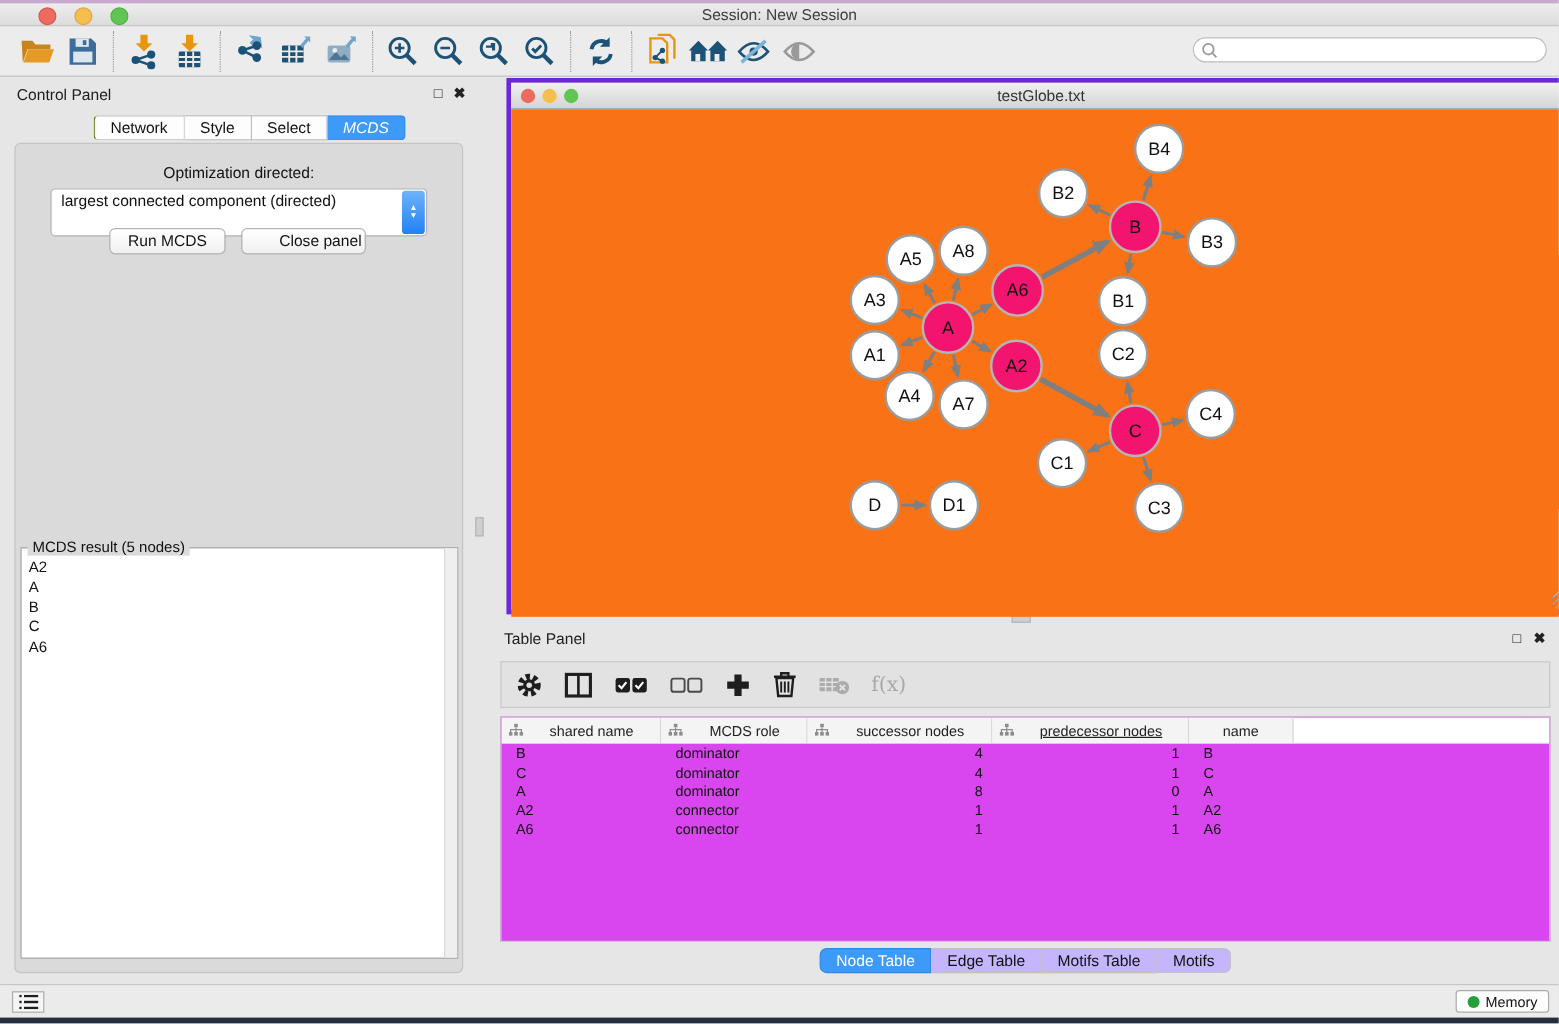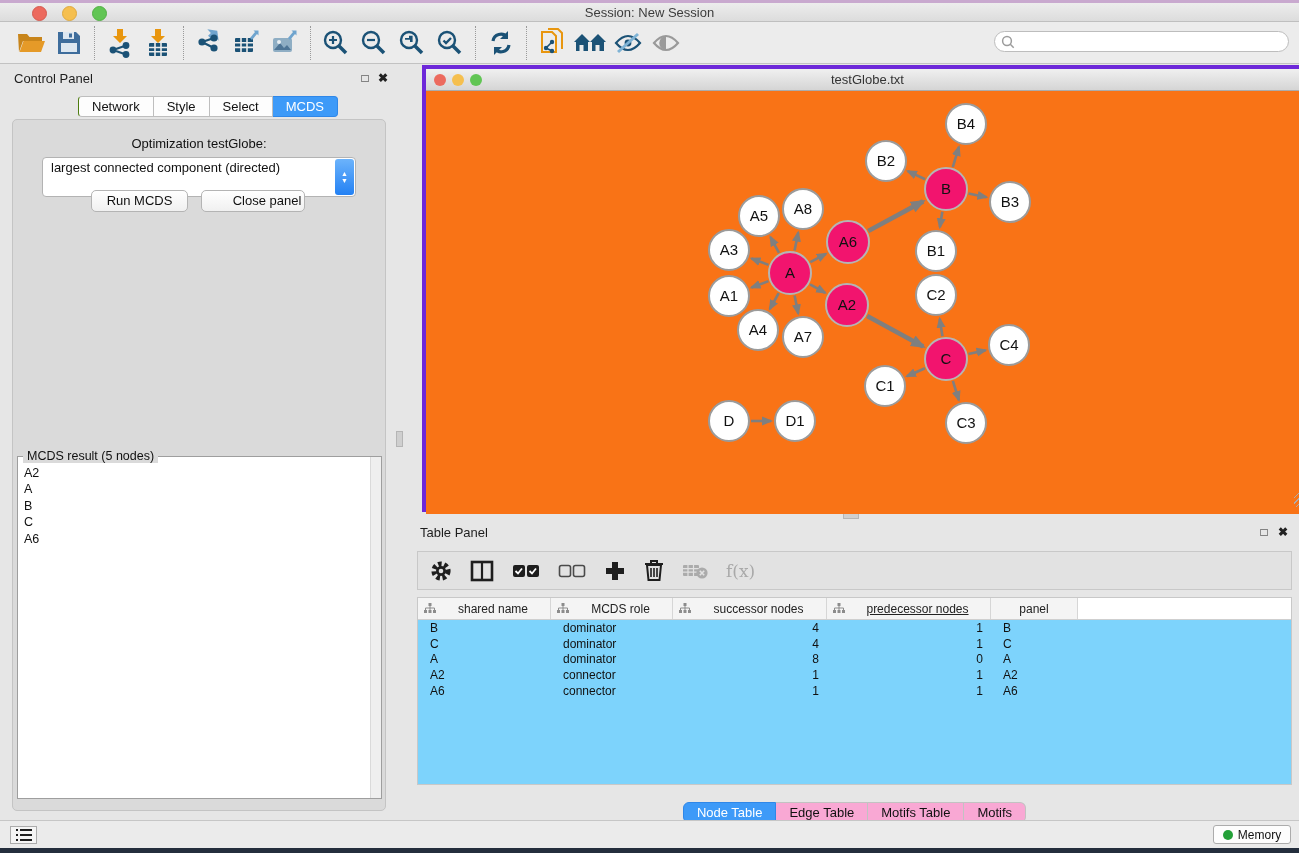--- a/index.html
+++ b/index.html
@@ -28,21 +28,21 @@
   .searchwrap input { border:none; outline:none; background:transparent; font-size:12px; width:250px; margin-left:4px; font-family:"Liberation Sans",sans-serif;}
 
   
   .cpanel-title { left:14px; top:71px; font-size:13px; color:#1E1E1E; }
   .win-mini { font-size:12px; color:#222; width:16px; text-align:center; }
   .cp-float { left:357px; top:71px; } .cp-close { left:375px; top:71px; font-weight:bold; }
   .cp-tabs { left:78px; top:96px; display:flex; }
   .cp-tab { height:21px; line-height:19px; padding:0 13px; font-size:13px; color:#111; background:#FDFDFD;
     border:1px solid #BEBEBE; border-left:none; }
   .cp-tab:first-child { border-left:1px solid #4d7c0f; border-radius:4px 0 0 4px; }
-  .cp-tab:last-child { border-radius:0 4px 4px 0; }
+  .cp-tab:last-child { border-radius:0 4px 4px 0;font-style:italic; }
   .cp-tab.active { background:#3D9AF8; color:#fff; border-color:#2F87E8; }
   .cp-body { left:12px; top:119px; width:374px; height:692px; background:#DADADA;
     border:1px solid #C4C4C4; border-radius:5px; }
   .opt-label { left:12px; top:136px; width:374px; text-align:center; font-size:13px; color:#111; }
   .combo { left:42px; top:157px; width:314px; height:40px; background:#fff; border:1px solid #B3B3B3;
     border-radius:4px; font-size:13px; color:#111; line-height:20px; padding-left:8px; }
   .combo .stepper { position:absolute; right:1px; top:1px; bottom:1px; width:19px; border-radius:3px;
     background:linear-gradient(#6CB3FB,#2381F4); display:flex; flex-direction:column; align-items:center; justify-content:center; }
   .combo .stepper span { color:#fff; font-size:7px; line-height:7px; }
   .pbtn { height:22px; background:linear-gradient(#FFFFFF,#F0F0F0); border:1px solid #B4B4B4;
@@ -68,31 +68,31 @@
   .divider-handle-v { left:396px; top:431px; width:7px; height:16px; background:#CFCFCF; border:1px solid #B5B5B5; }
   .divider-handle-h { left:843px; top:513px; width:16px; height:6px; background:#CFCFCF; border:1px solid #B5B5B5; }
 
   
   .tp-title { left:420px; top:525px; font-size:13px; color:#1E1E1E; }
   .tp-float { left:1256px; top:525px; } .tp-close { left:1275px; top:525px; font-weight:bold; }
   .tp-toolbar { left:417px; top:551px; width:875px; height:39px; background:#E2E2E2;
     border:1px solid #C8C8C8; display:flex; align-items:center; padding-left:12px; gap:18px; }
   .tp-toolbar .ic { display:flex; align-items:center; justify-content:center; }
   .fx { font-family:"DejaVu Serif", serif; font-size:17px; color:#A9A9A9; }
-  .tp-table { left:417px; top:597px; width:875px; height:188px; background:#7dd3fc; border:1px solid #C8C8C8; overflow:hidden; }
+  .tp-table { left:417px; top:597px; width:875px; height:188px; background:#d946ef; border:1px solid #C8C8C8; overflow:hidden; }
   .thead { display:flex; height:22px; border-bottom:1px solid #CFCFCF; background:#fff; }
   .th { background:#F4F4F4; border-right:1px solid #D6D6D6; display:flex; align-items:center; font-size:12px; color:#222; position:relative; }
   .th .lbl { flex:1; text-align:center; }
   .th svg { margin-left:6px; }
   .trow { display:flex; height:15.8px; font-size:12px; color:#111; align-items:center; }
   .td { padding-left:12px; }
   .td.num { text-align:right; padding-right:8px; padding-left:0; }
   .tp-tabs { left:0; top:790px; width:1299px; display:flex; justify-content:center; }
-  .tp-tabs .inner { display:flex; margin-left:410px;margin-top:12px; }
-  .seg { height:21px; line-height:19px; padding:0 13px; font-size:13px; color:#111; background:#f9a8d4;
+  .tp-tabs .inner { display:flex; margin-left:410px; }
+  .seg { height:21px; line-height:19px; padding:0 13px; font-size:13px; color:#111; background:#c4b5fd;
     border:1px solid #C2C2C2; border-left:none; }
   .seg:first-child { border-left:1px solid #C2C2C2; border-radius:6px 0 0 6px; }
   .seg:last-child { border-radius:0 6px 6px 0; }
   .seg.active { background:#3D9AF8; color:#fff; border-color:#2F87E8; }
 
   
   .statusbar { left:0; top:820px; width:1299px; height:28px; background:#EBEBEB; border-top:1px solid #C6C6C6; }
   .listbtn { left:10px; top:826px; width:27px; height:18px; background:#F5F5F5; border:1px solid #ACACAC;
     display:flex; align-items:center; justify-content:center; }
   .membtn { left:1213px; top:825px; width:78px; height:19px; background:#FDFDFD; border:1px solid #ACACAC;
@@ -259,21 +259,21 @@
 <div class="abs cpanel-title">Control Panel</div>
 <div class="abs win-mini cp-float">□</div>
 <div class="abs win-mini cp-close">✖</div>
 <div class="abs cp-body"></div>
 <div class="abs cp-tabs">
     <div class="cp-tab">Network</div>
     <div class="cp-tab">Style</div>
     <div class="cp-tab">Select</div>
     <div class="cp-tab active">MCDS</div>
   </div>
-<div class="abs opt-label">Optimization testGlobe:</div>
+<div class="abs opt-label">Optimization directed:</div>
 <div class="abs combo">
   <span>largest connected component (directed)</span>
   <span class="stepper">
       <span>▲</span>
       <span>▼</span>
     </span>
 </div>
 <div class="abs pbtn btn-run">Run MCDS</div>
 <div class="abs pbtn btn-closep">Close panel</div>
 <div class="abs fieldset">
@@ -520,21 +520,21 @@
             <rect x="4.5" y="0" width="3" height="3"></rect>
             <rect x="0" y="7" width="3" height="3"></rect>
             <rect x="4.5" y="7" width="3" height="3"></rect>
             <rect x="9" y="7" width="3" height="3"></rect>
           </g>
           <path d="M6 3v2M1.5 7V5h9v2M6 5v2" stroke="#8C8C8C" fill="none" stroke-width="1"></path>
         </svg>
         <span class="lbl">predecessor nodes</span>
       </div>
       <div class="th" style="width: 87px;">
-        <span class="lbl">panel</span>
+        <span class="lbl">name</span>
       </div>
     </div>
   <div id="tbody">
       <div class="trow">
         <div class="td" style="width: 133px;">B</div>
         <div class="td" style="width: 122px;">dominator</div>
         <div class="td num" style="width: 154px;">4</div>
         <div class="td num" style="width: 164px;">1</div>
         <div class="td" style="width: 87px;">B</div>
       </div>

